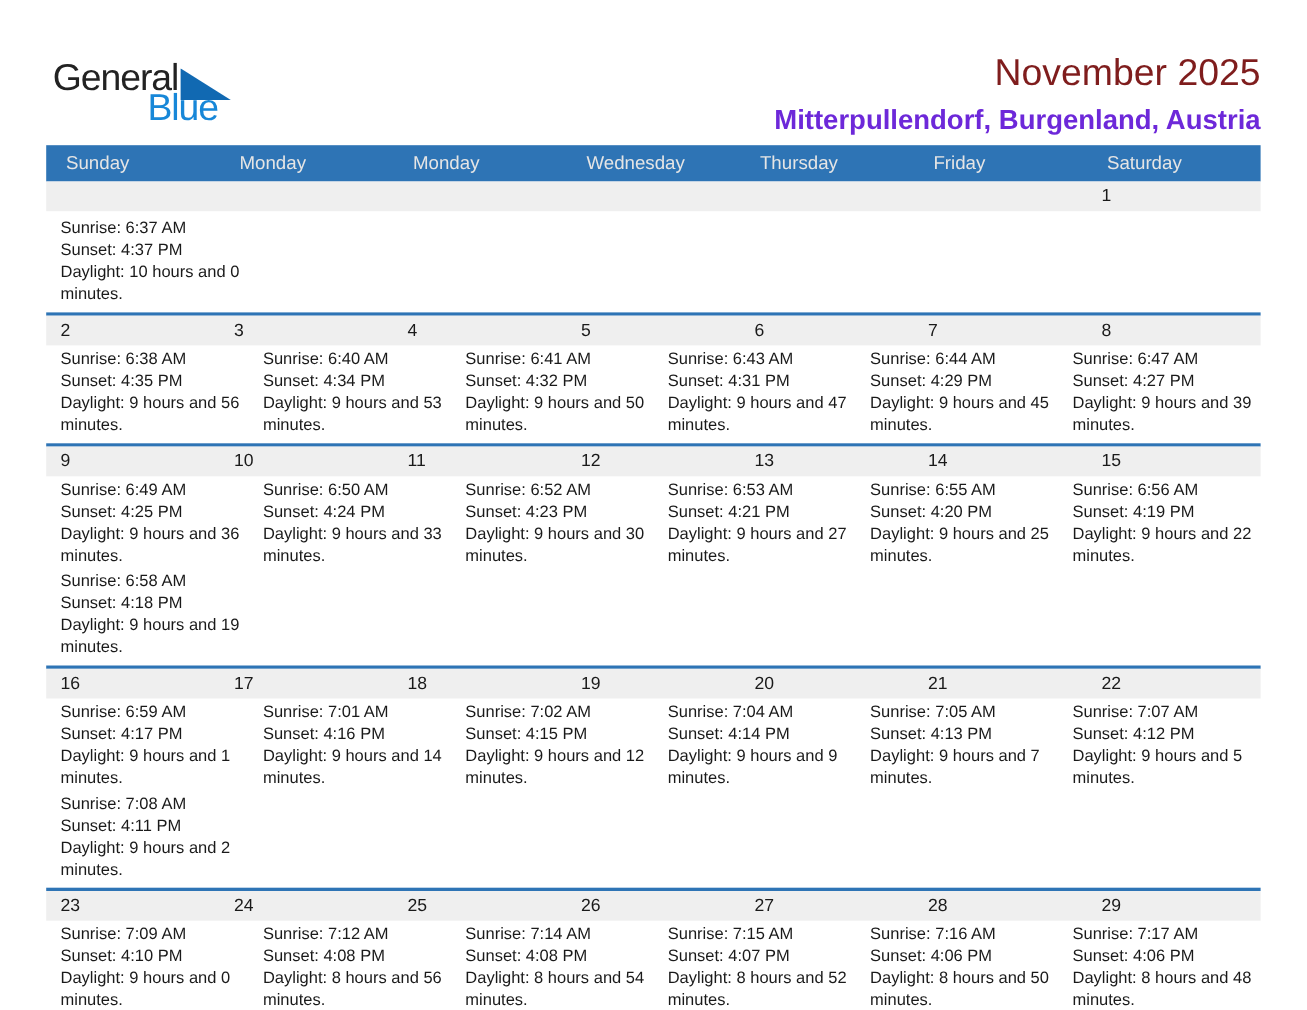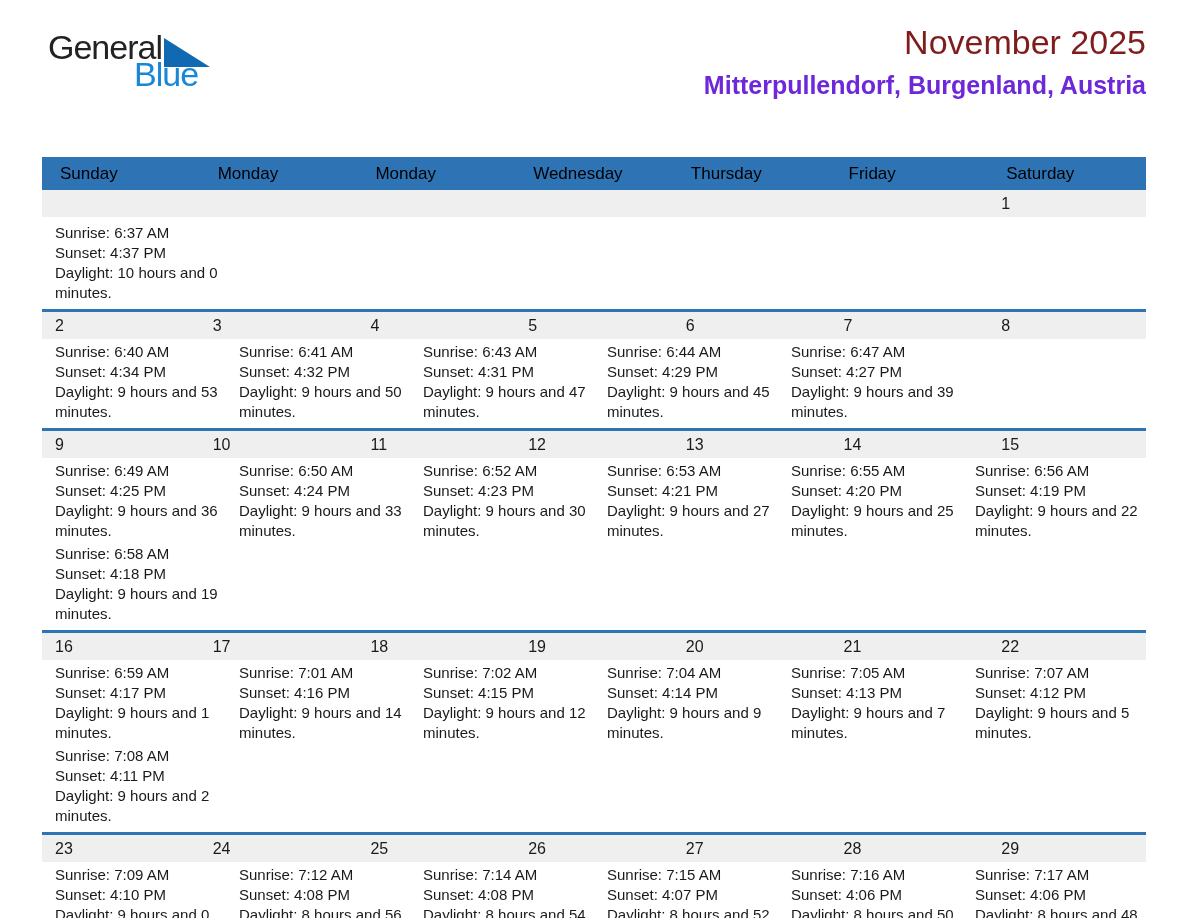--- a/index.html
+++ b/index.html
@@ -11,22 +11,22 @@
     color: #1a1a1a;
     overflow: hidden;
   }
   .page { width: 1188px; height: 918px; background: #fff; }
 
   
   .top {
     display: flex;
     justify-content: space-between;
     align-items: flex-start;
-    padding: 30px 42px 0 48px;
-    height: 157px;
+    padding: 54px 42px 0 48px;
+    height: 132px;
   }
   .logo { line-height: 1; }
   .logo-line1 { display: flex; align-items: flex-end; }
   .logo-general {
     font-size: 34px;
     letter-spacing: -1px;
     color: #222;
     font-weight: 400;
   }
   .logo-triangle {
@@ -63,21 +63,21 @@
   
   .calendar { margin: 0 42px; width: 1104px; }
   .weekday-row {
     display: grid;
     grid-template-columns: repeat(7, 1fr);
     background: #2E74B5;
     height: 33px;
     align-items: center;
   }
   .weekday-cell {
-    color: #000000;
+    color: #e5e5e5;
     font-size: 17px;
     padding-left: 18px;
     font-weight: 400;
   }
   .week { width: 100%; }
   .week.with-sep { border-top: 3px solid #2E74B5; }
   .numbers {
     display: grid;
     grid-template-columns: repeat(7, 1fr);
     background: #EFEFEF;
@@ -161,20 +161,25 @@
             <div class="num-cell">2</div>
             <div class="num-cell">3</div>
             <div class="num-cell">4</div>
             <div class="num-cell">5</div>
             <div class="num-cell">6</div>
             <div class="num-cell">7</div>
             <div class="num-cell">8</div>
           </div>
           <div class="details">
             <div class="det-cell">
+              <div class="line">Sunrise: 6:38 AM</div>
+              <div class="line">Sunset: 4:35 PM</div>
+              <div class="line">Daylight: 9 hours and 56 minutes.</div>
+            </div>
+            <div class="det-cell">
               <div class="line">Sunrise: 6:40 AM</div>
               <div class="line">Sunset: 4:34 PM</div>
               <div class="line">Daylight: 9 hours and 53 minutes.</div>
             </div>
             <div class="det-cell">
               <div class="line">Sunrise: 6:41 AM</div>
               <div class="line">Sunset: 4:32 PM</div>
               <div class="line">Daylight: 9 hours and 50 minutes.</div>
             </div>
             <div class="det-cell">

